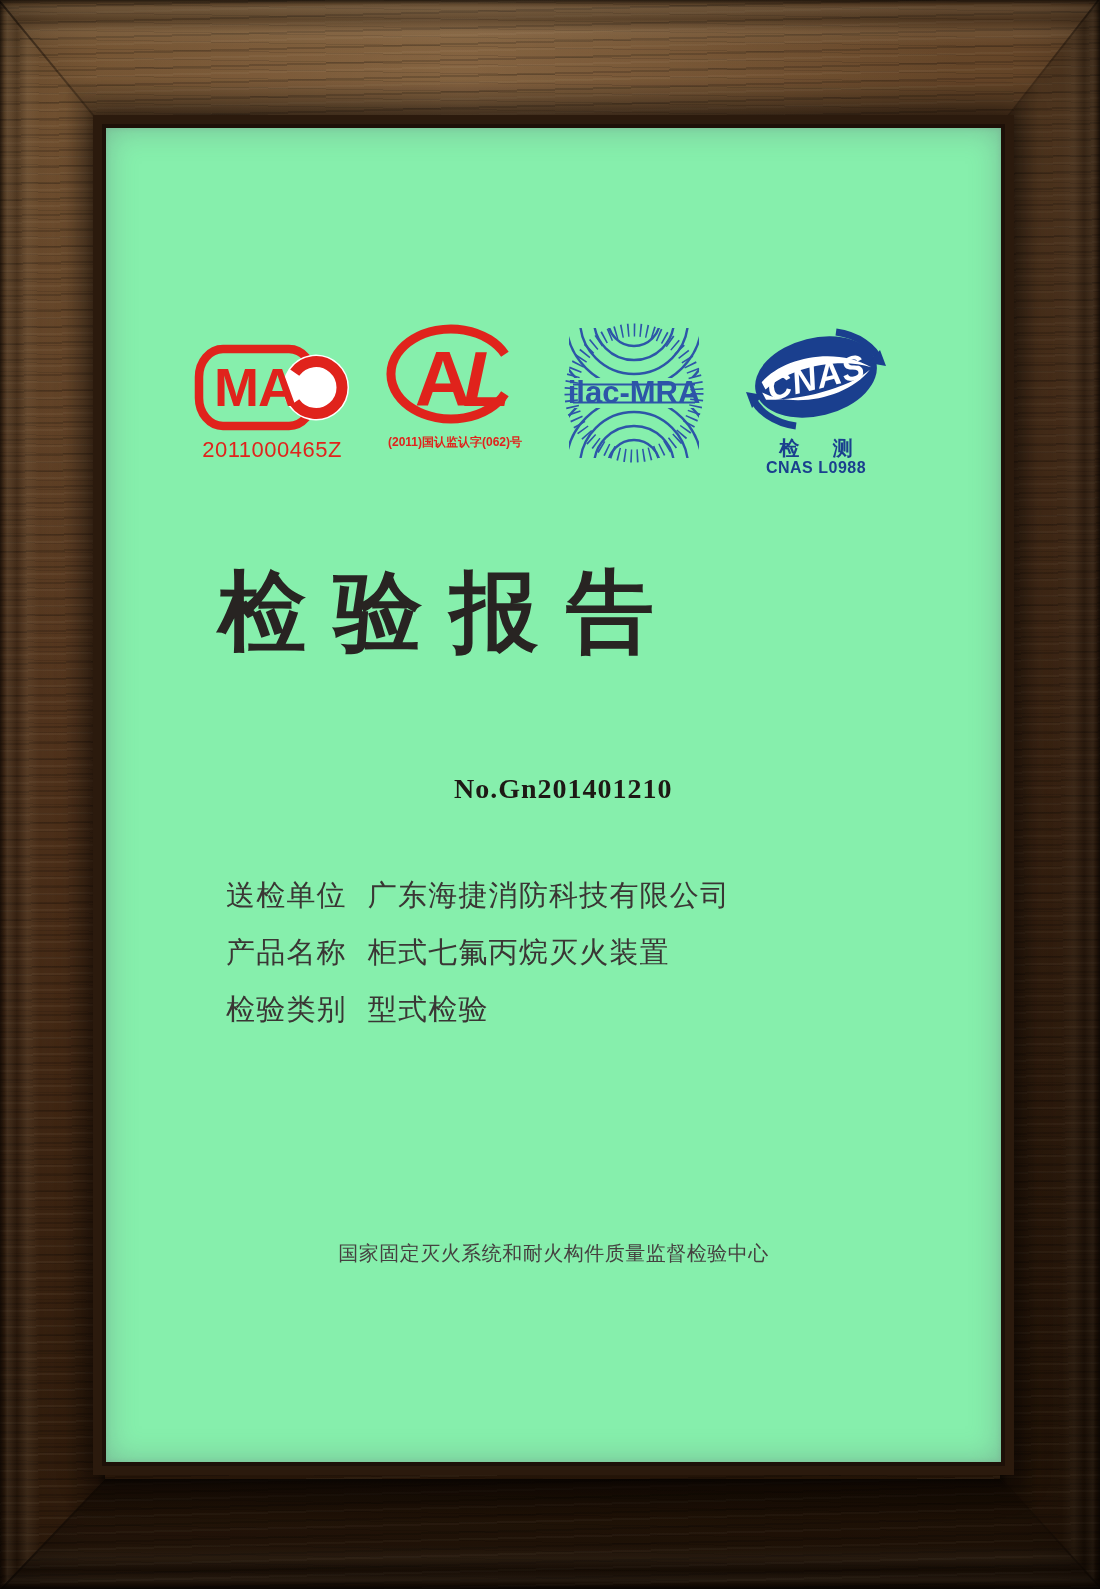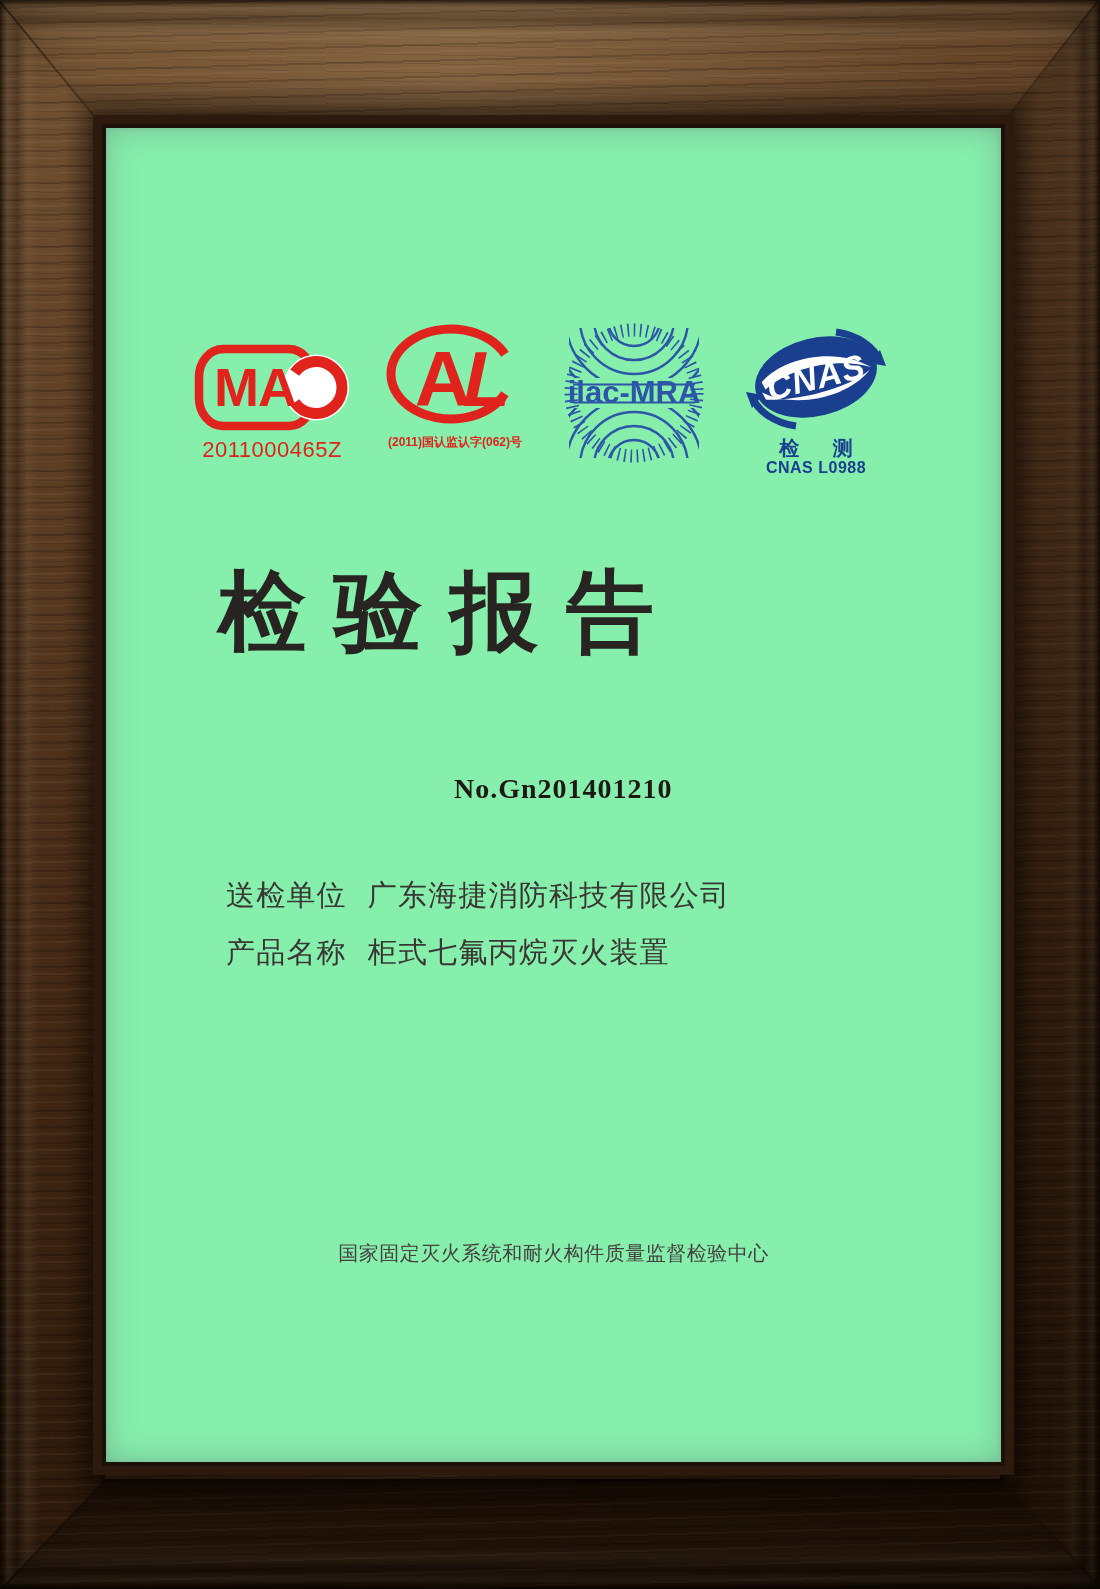--- a/index.html
+++ b/index.html
@@ -165,17 +165,20 @@
     <div class="title">检验报告</div>
 
     <div class="report-no">No.Gn201401210</div>
 
     <div class="field field-1">
       <span class="label">送检单位</span><span class="value">广东海捷消防科技有限公司</span>
     </div>
     <div class="field field-2">
       <span class="label">产品名称</span><span class="value">柜式七氟丙烷灭火装置</span>
     </div>
+    <div class="field field-3">
+      <span class="label">检验类别</span><span class="value">型式检验</span>
+    </div>
 
     <div class="issuer">国家固定灭火系统和耐火构件质量监督检验中心</div>
 
   </div>
 </div>
 
 </body></html>

